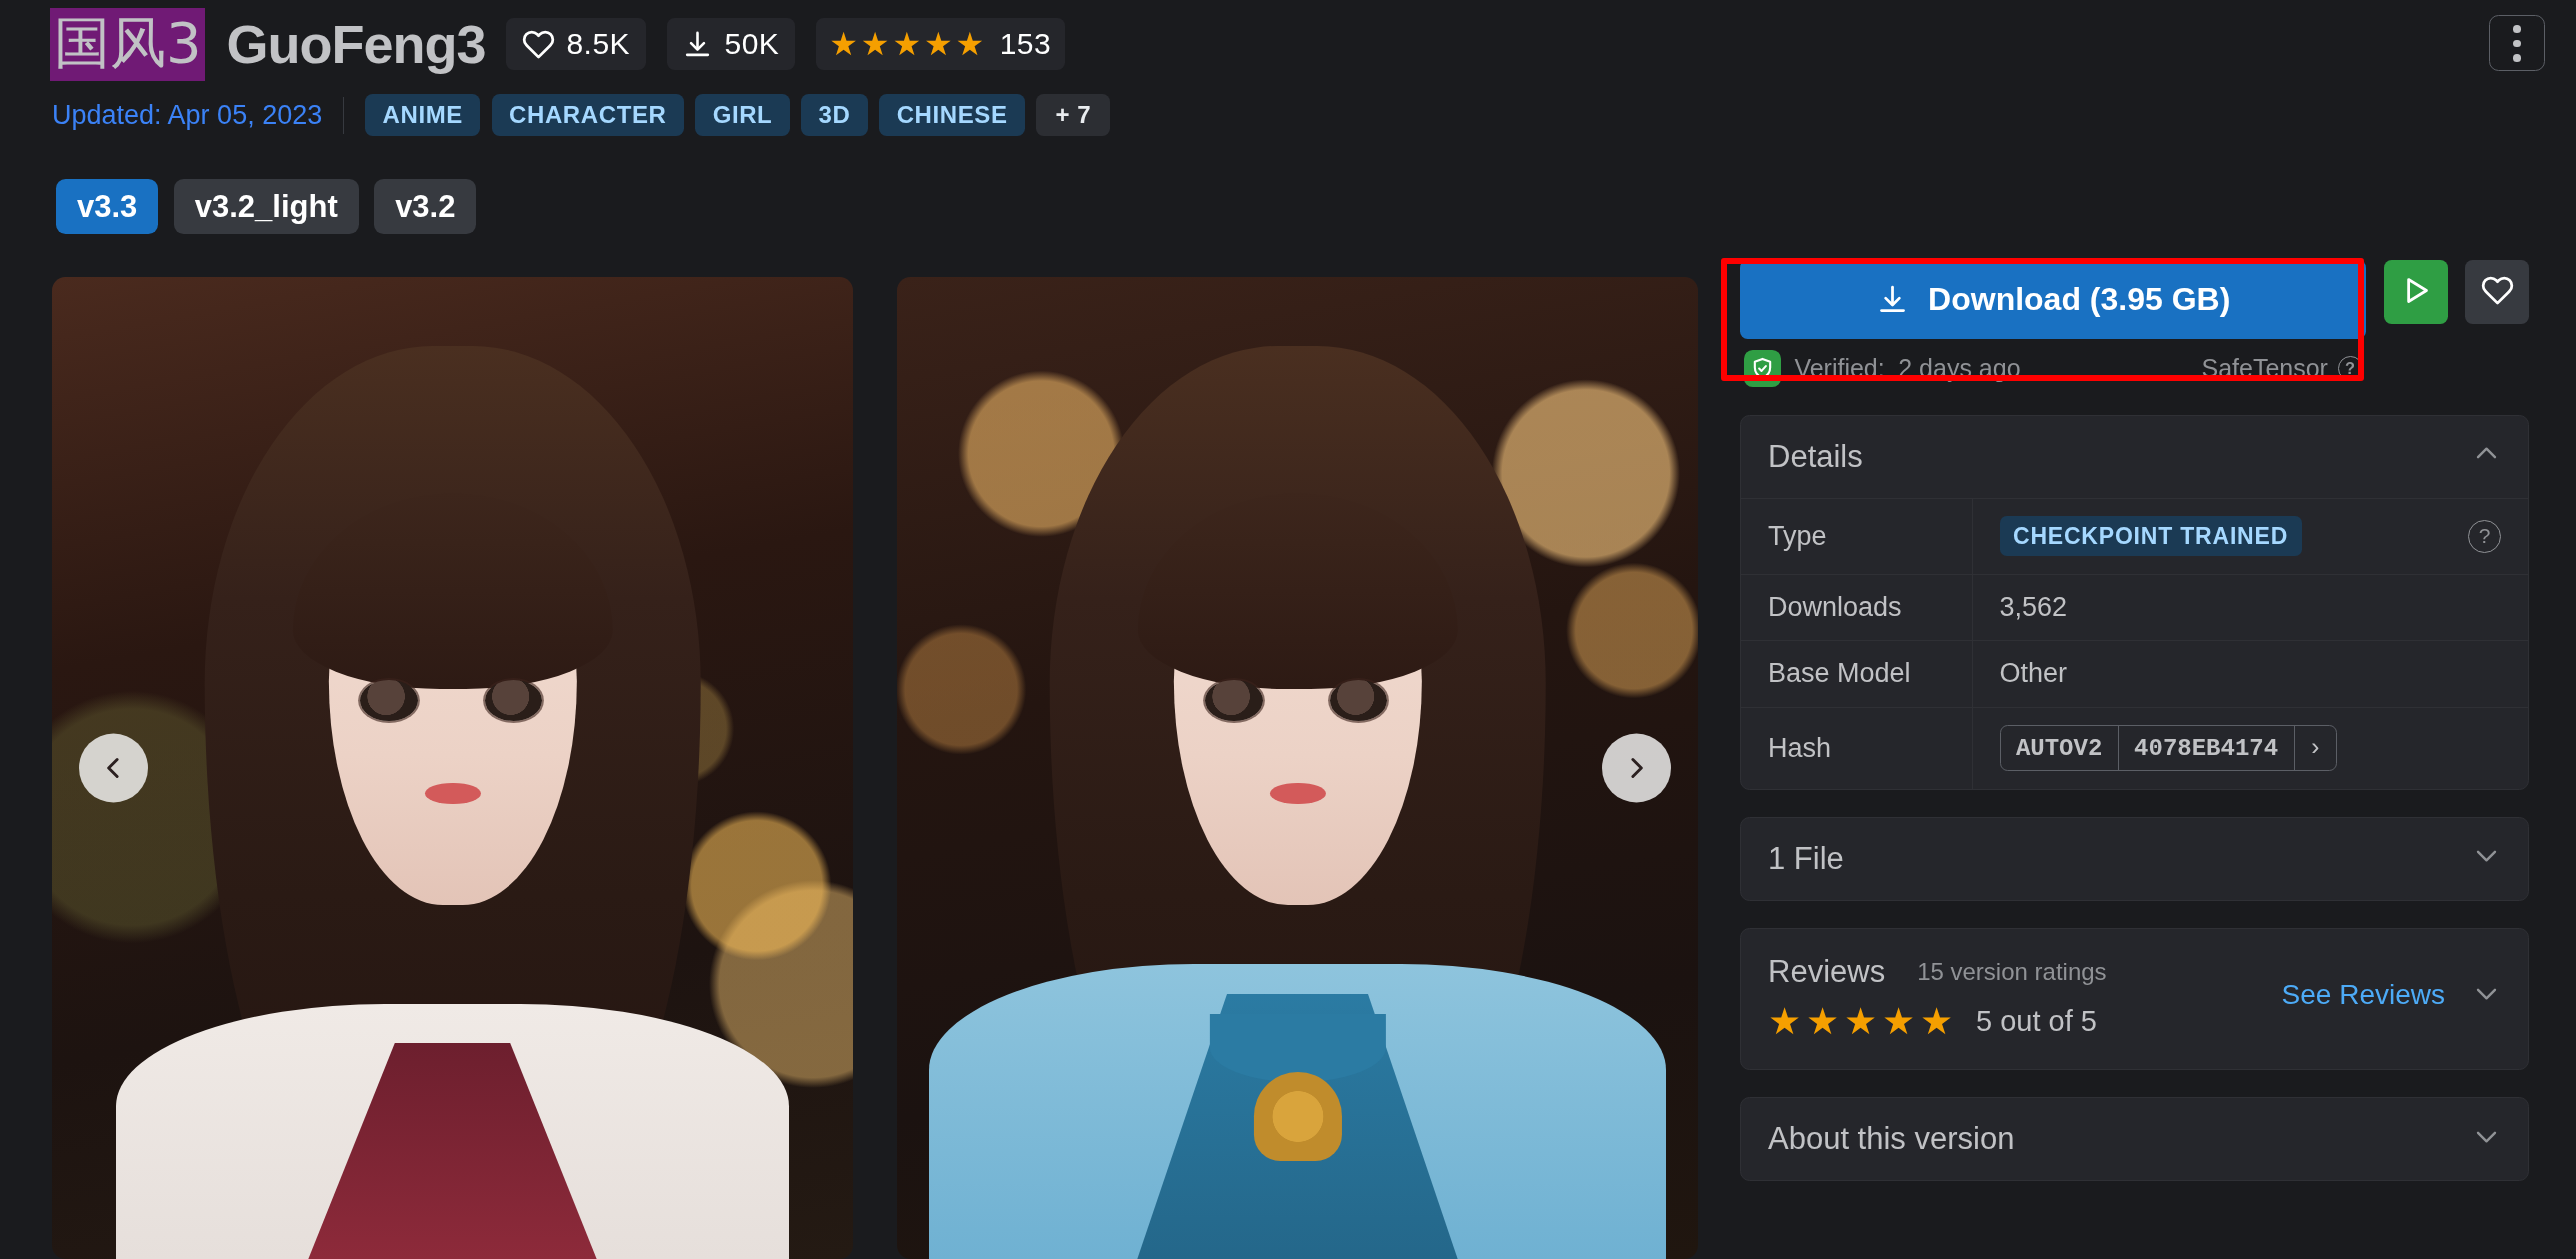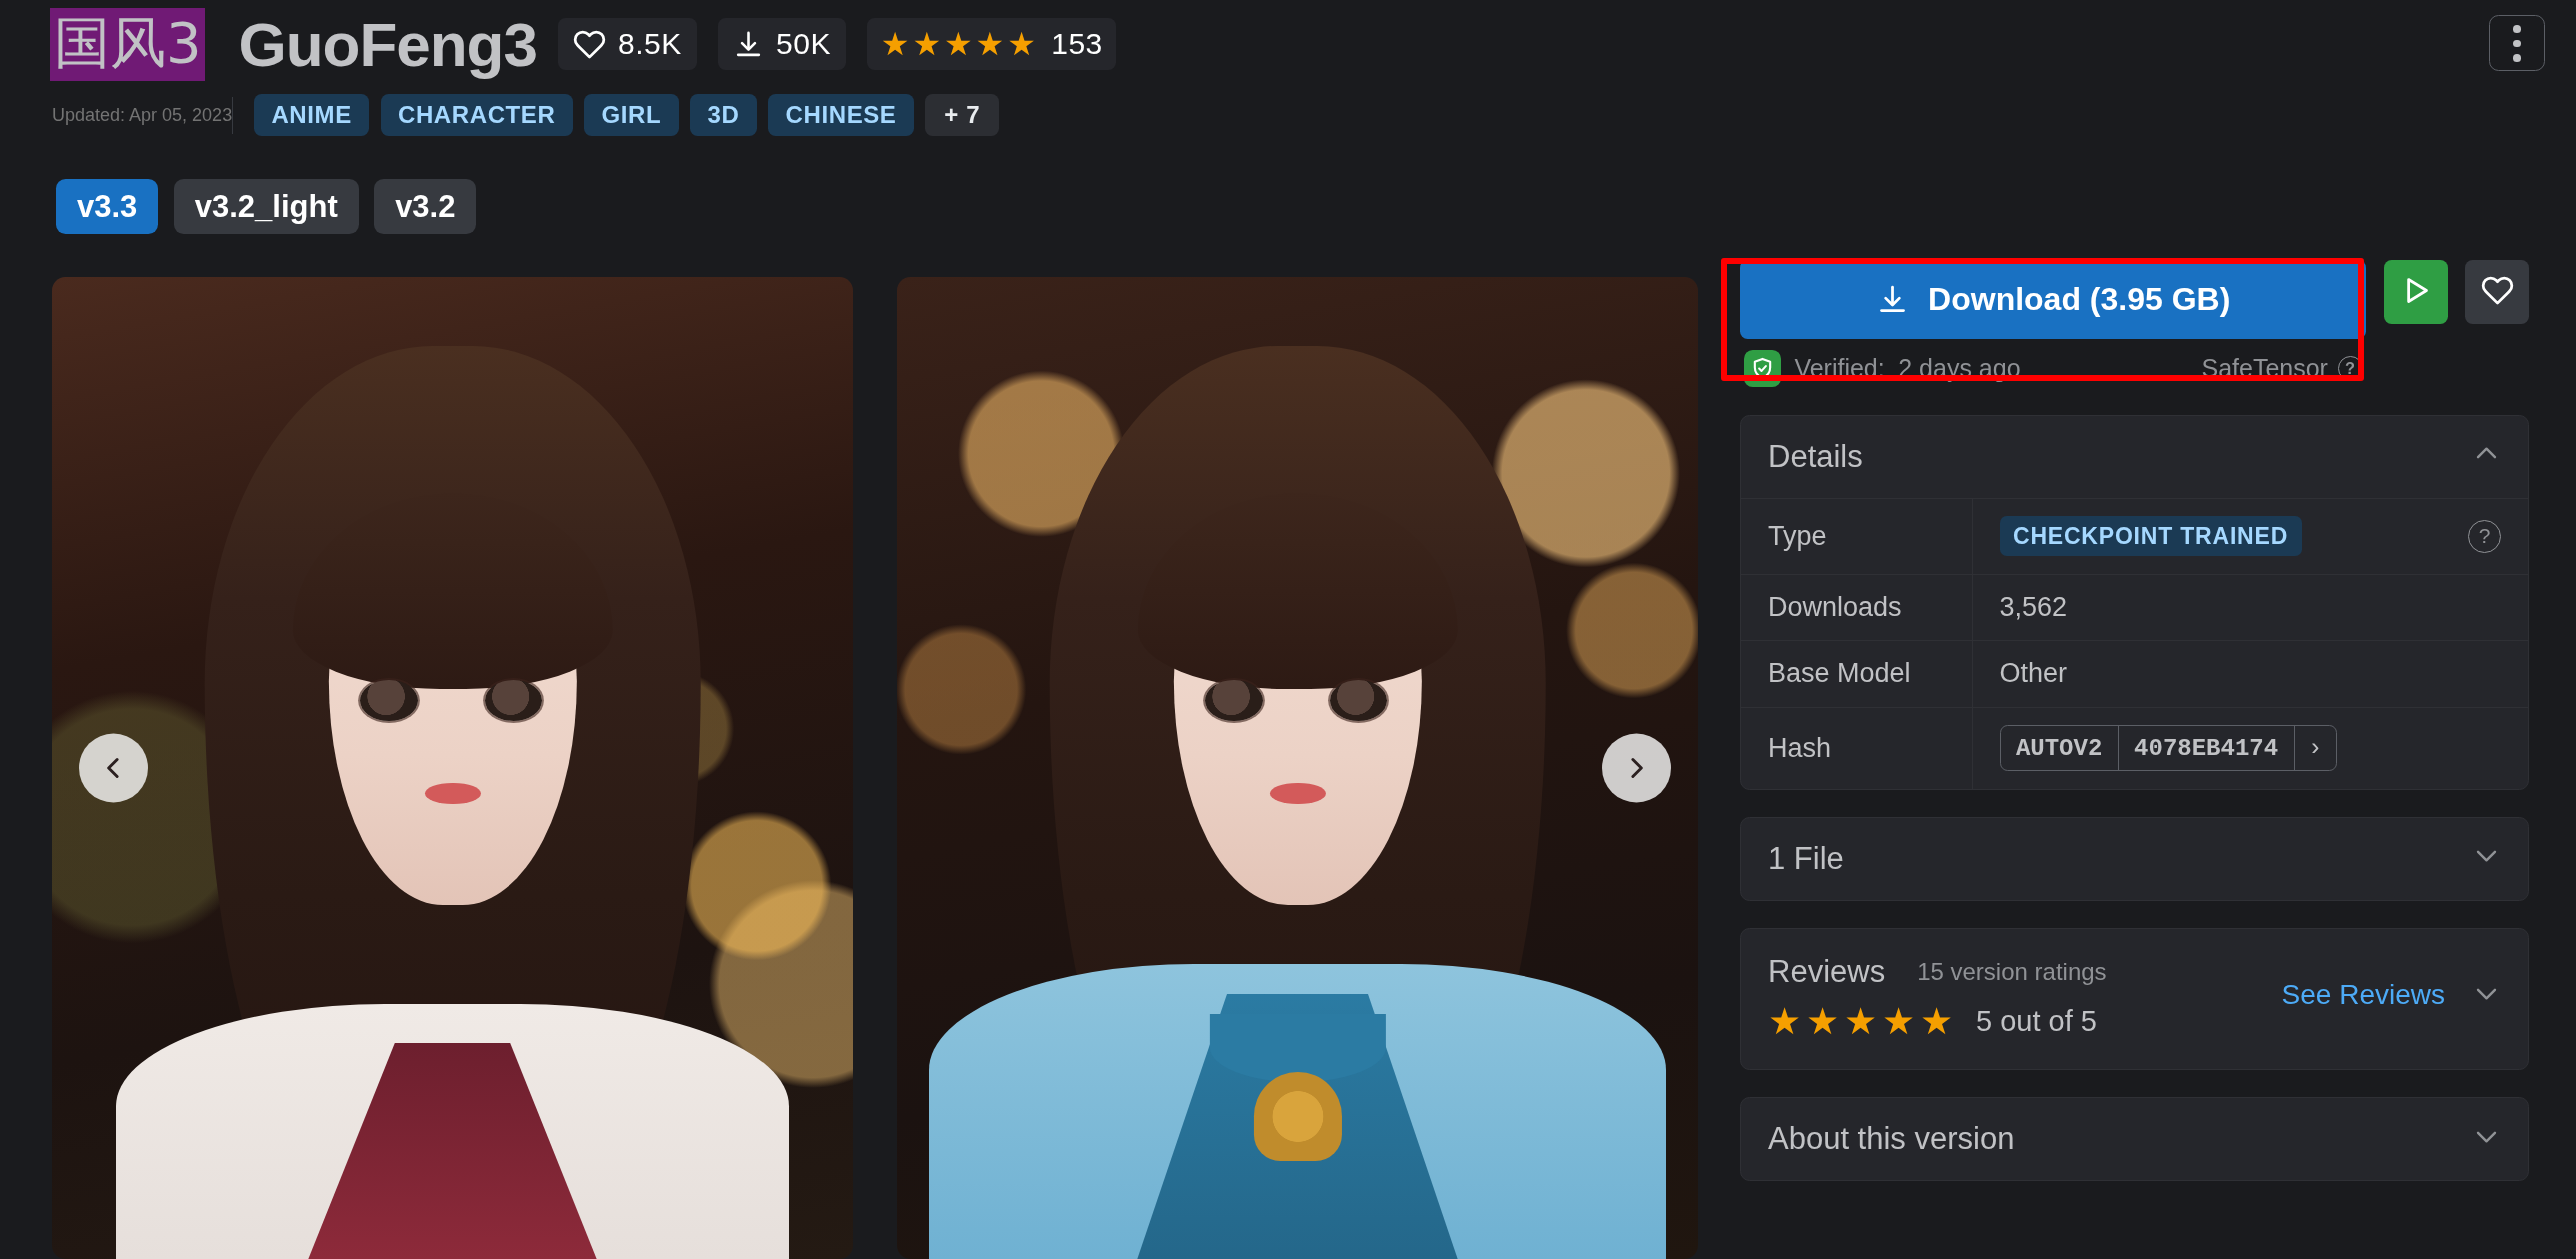--- a/index.html
+++ b/index.html
@@ -13,34 +13,34 @@
   .page { position: relative; width: 2576px; height: 1259px; background:#1a1b1e; }
 
   
   .header { position:absolute; left:0; top:0; width:2576px; height:154px; }
   .title-row { position:absolute; left:50px; top:7.7px; display:flex; align-items:center; gap:21px; }
   .logo-badge {
     background:#701a75; color:#c1c2c5; font-size:56px; line-height:1;
     padding:7.7px 3.9px 9.6px 3.9px; font-weight:400; letter-spacing:0px;
     font-family:"DejaVu Sans", sans-serif;
   }
-  .model-title { font-size:62px; font-weight:700; color:#c1c2c5; letter-spacing:-1px; white-space:nowrap;margin-left:12px; }
+  .model-title { font-size:54px; font-weight:700; color:#c1c2c5; letter-spacing:-1px; white-space:nowrap; }
 
   .stat-chip {
     background:#25262b; border-radius:7.7px; height:52px; display:flex; align-items:center;
     gap:11.6px; padding:0 15.4px; color:#fff; font-size:30px; font-weight:400;text-align:right;
   }
   .stat-chip.stars { gap:5.8px; padding:0 13.5px; }
   .stat-chip .chip-val { letter-spacing:0.5px; }
   .stars-wrap { display:flex; gap:2.9px; margin-right:9.6px; }
   .star { color:#f59f00; font-size:32px; line-height:1; }
   .ico { display:inline-flex; align-items:center; justify-content:center; }
 
   .meta-row { position:absolute; left:52px; top:92px; display:flex; align-items:center; gap:0px; height:46px; }
-  .updated { font-size:18px; color:#737373; border-right:1.9px solid #373a40; height:37px; display:flex; align-items:center; }
+  .updated { font-size:27px; color:#3b82f6; padding-right:21px; border-right:1.9px solid #373a40; height:37px; display:flex; align-items:center; }
   .tags { display:flex; gap:11.6px; margin-left:21px; }
   .tag {
     background:#1b3a54; color:#a5d8ff; font-size:24px; font-weight:700;
     border-radius:7.7px; padding:8.7px 17.3px; letter-spacing:0.6px; line-height:1;
     font-family:"Liberation Sans", sans-serif;
   }
   .tag.more { background:#2c2e33; color:#e9ecef; font-weight:700; padding:8.7px 19px; }
 
   .kebab {
     position:absolute; right:31px; top:15.4px; width:56px; height:56px;

